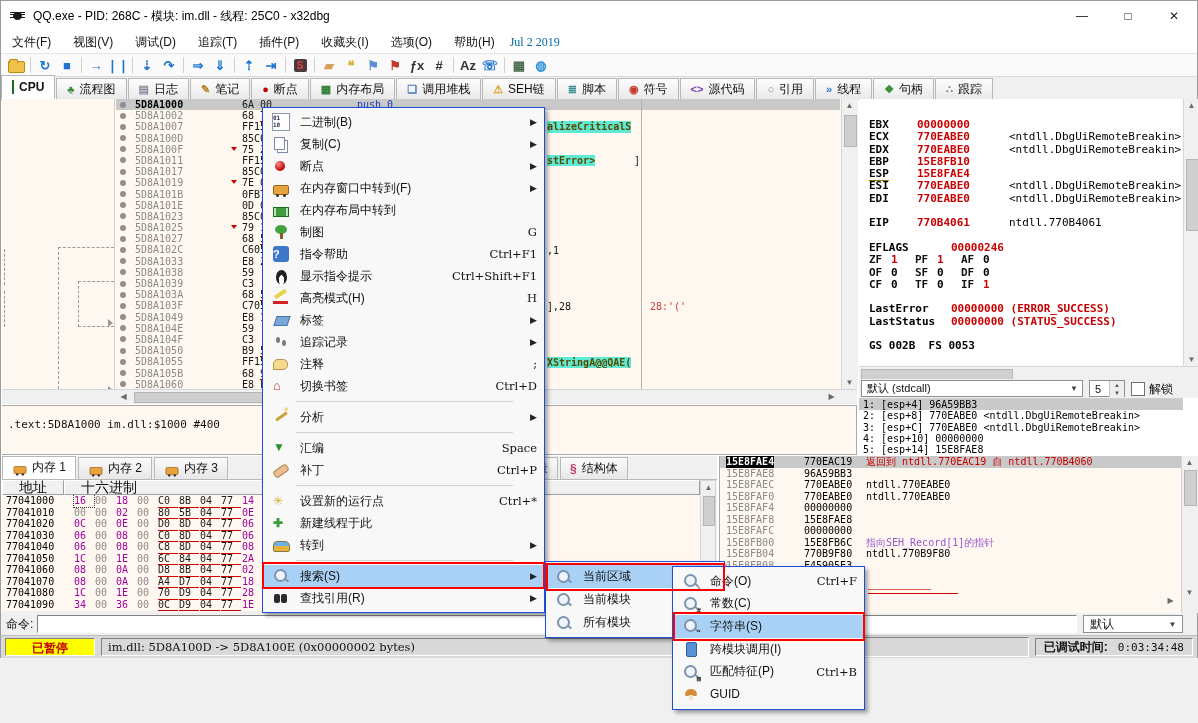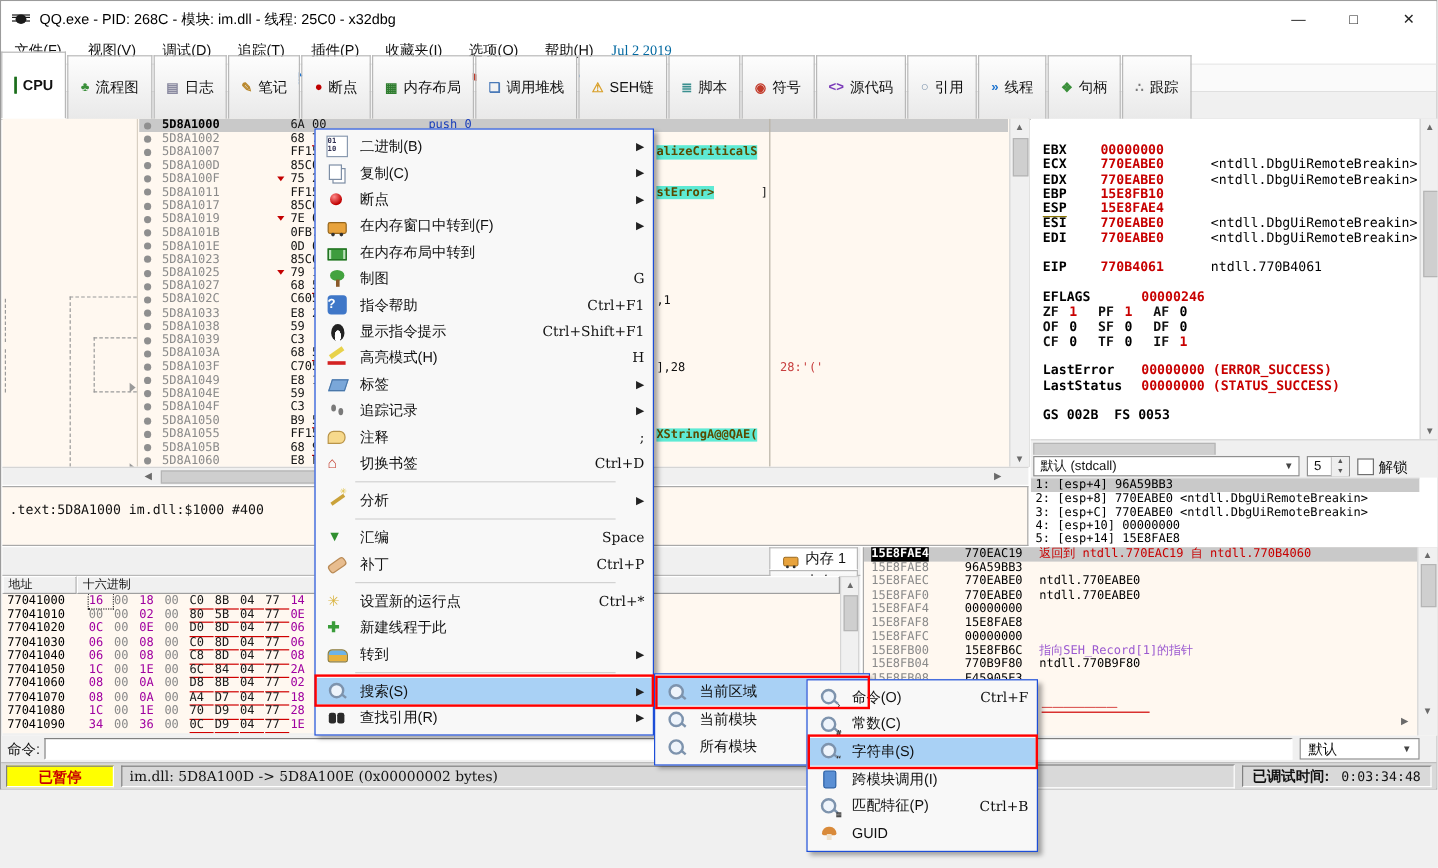--- a/index.html
+++ b/index.html
@@ -16,21 +16,21 @@
   #title-text{font-size:12px;color:#000;}
   #win-controls{margin-left:auto;display:flex;height:30px;}
   .winbtn{width:46px;height:30px;display:flex;align-items:center;justify-content:center;font-size:12px;color:#222;}
   #menubar{position:absolute;left:0;top:30px;width:1196px;height:22px;background:#fff;display:flex;align-items:center;border-bottom:1px solid #e4e4e4;}
   .menu-item{padding:2px 11px;color:#111;}
   #menu-date{color:#0369a1;font-family:Liberation Serif, serif;font-size:12px;margin-left:4px;}
   #toolbar{position:absolute;left:0;top:53px;width:1196px;height:23px;background:#fafafa;border-bottom:1px solid #d9d9d9;display:flex;align-items:center;padding-left:4px;box-sizing:border-box;}
   .tb-ico{width:22px;height:18px;display:flex;align-items:center;justify-content:center;font-size:13px;font-weight:bold;}
   .tb-sep{width:1px;height:16px;background:#d0d0d0;margin:0 3px;}
   #tabbar{position:absolute;left:0;top:76px;width:1196px;height:22px;background:#f0f0f0;display:flex;align-items:flex-end;border-bottom:1px solid #b8b8b8;}
-  .tab{height:20px;display:flex;align-items:center;padding:16px 10px;border:1px solid #b8b8b8;border-bottom:none;background:linear-gradient(#fdfdfd,#e9e9e9);margin-right:1px;font-size:12px;white-space:nowrap;}
+  .tab{height:20px;display:flex;align-items:center;padding:0 10px;border:1px solid #b8b8b8;border-bottom:none;background:linear-gradient(#fdfdfd,#e9e9e9);margin-right:1px;font-size:12px;white-space:nowrap;}
   .tab.active{background:#fff;height:22px;border-bottom:1px solid #fff;font-weight:bold;}
   .tab .ti{margin-right:5px;font-size:11px;}
 
   
   #disasm{position:absolute;left:1px;top:98px;width:855px;height:290px;background:#fff8f0;overflow:hidden;border-right:1px solid #a9a9a9;}
   #disasm-margin-border{position:absolute;left:112px;top:0;width:1px;height:290px;background:#d8cfc2;}
   .drow{position:relative;height:11.2px;font-size:10px;line-height:11.2px;}
   .drow .selbg{position:absolute;left:114px;top:0;width:724px;height:100%;background:#c9c9c9;}
   .drow .dot{position:absolute;left:118px;top:2.5px;width:6px;height:6px;border-radius:50%;background:#8f8f8f;}
   .drow .addr{position:absolute;left:133px;color:#8a8a8a;font-family:"DejaVu Sans Mono",monospace;}
@@ -65,25 +65,25 @@
   .spin{position:absolute;background:#fff;border:1px solid #8f8f8f;font-size:11px;display:flex;align-items:center;padding-left:5px;box-sizing:border-box;}
   .spin .btns{margin-left:auto;width:14px;display:flex;flex-direction:column;font-size:6px;color:#555;border-left:1px solid #c5c5c5;}
   .spin .btns span{height:8px;line-height:8px;text-align:center;background:#eee;}
   .chk{position:absolute;width:12px;height:12px;background:#fff;border:1px solid #707070;}
   #args{position:absolute;left:0;top:299px;width:324px;height:58px;background:#fff;border-top:1px solid #cfcfcf;overflow:hidden;}
   .arow{height:11.3px;font-size:10px;line-height:11.3px;font-family:"DejaVu Sans Mono",monospace;white-space:pre;padding-left:4px;color:#000;}
   .arow.sel{background:#c9c9c9;}
 
   
   #bottom-left{position:absolute;left:1px;top:455px;width:715px;height:157px;background:#f0f0f0;}
-  #mem-tabrow{position:absolute;left:0;top:0;width:715px;height:24px;display:flex;align-items:flex-end;border-bottom:1px solid #b8b8b8;box-sizing:border-box;flex-direction:column;}
+  #mem-tabrow{position:absolute;left:0;top:0;width:715px;height:24px;display:flex;align-items:flex-end;border-bottom:1px solid #b8b8b8;box-sizing:border-box;}
   .mtab{height:21px;display:flex;align-items:center;padding:0 9px;border:1px solid #b8b8b8;border-bottom:none;background:linear-gradient(#fbfbfb,#e7e7e7);margin-right:2px;font-size:12px;white-space:nowrap;}
   .mtab.active{background:#fff;border-bottom:1px solid #fff;}
   #mem-header{position:absolute;left:0;top:24px;width:698px;height:15px;display:flex;}
-  .mh{background:#f0f0f0;border:1px solid;border-color:#fff #9f9f9f #9f9f9f #fff;font-size:10px;padding-left:4px;box-sizing:border-box;line-height:13px;}
+  .mh{background:#f0f0f0;border:1px solid;border-color:#fff #9f9f9f #9f9f9f #fff;font-size:14px;padding-left:16px;box-sizing:border-box;line-height:13px;}
   #mem-rows{position:absolute;left:0;top:39px;width:698px;height:116px;background:#fff8f0;overflow:hidden;}
   .mrow{position:relative;height:11.5px;font-size:10px;line-height:11.5px;font-family:"DejaVu Sans Mono",monospace;}
   .mrow .maddr{position:absolute;left:4px;color:#000;}
   .mrow .mb{position:absolute;width:20px;}
   .b00{color:#8a8a8a;} .bnz{color:#a000a0;} 
   .bptr{color:#1a1a1a;border-bottom:1px solid #d00000;}
   .bsel{outline:1px dotted #333;}
   #mem-vscroll{position:absolute;left:698px;top:24px;width:16px;height:131px;background:#f0f0f0;border:1px solid #d5d5d5;box-sizing:border-box;}
   #stackp{position:absolute;left:718px;top:455px;width:478px;height:157px;background:#fff8f0;border-left:1px solid #a9a9a9;}
   .srow{position:relative;height:11.5px;font-size:10px;line-height:11.5px;font-family:"DejaVu Sans Mono",monospace;white-space:nowrap;}

